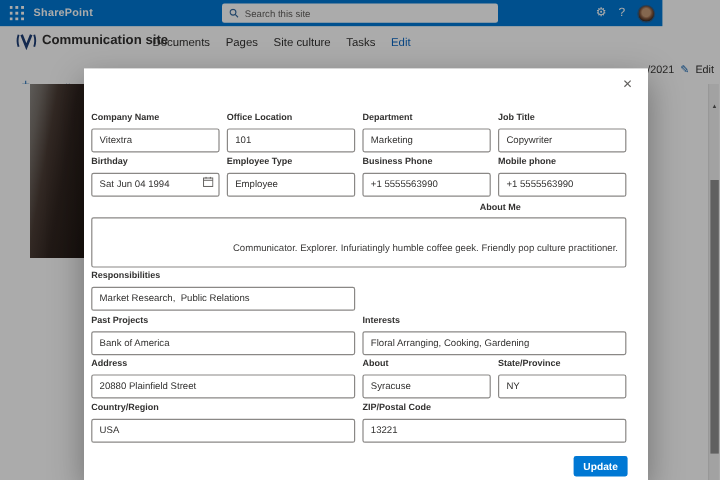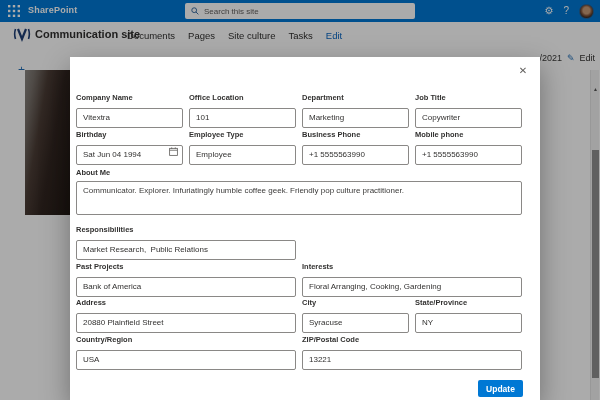--- a/index.html
+++ b/index.html
@@ -1,21 +1,21 @@
 <!DOCTYPE html>
 <html><head>
 <meta charset="utf-8">
 <style>
   * { margin:0; padding:0; box-sizing:border-box; }
   html,body { width:600px; height:400px; }
   body { font-family:"Liberation Sans", sans-serif; overflow:hidden; }
   #screen { position:relative; width:600px; height:400px; background:#fff; overflow:hidden; }
 
   
-  .suitebar { position:absolute; left:0; top:0; width:600px; height:22px; background:#0078d4; z-index:1;text-decoration:underline; }
+  .suitebar { position:absolute; left:0; top:0; width:552px; height:22px; background:#0078d4; z-index:1;text-decoration:underline; }
   .waffle { position:absolute; left:8px; top:5px; width:12px; height:12px; }
   .sp-title { position:absolute; left:28px; top:5px; color:#fff; font-size:9px; font-weight:bold; letter-spacing:.2px; }
   .searchbox { position:absolute; left:185px; top:3px; width:230px; height:16px; background:#fff; border-radius:2px; display:flex; align-items:center; padding:0 6px; }
   .searchbox svg { flex:0 0 auto; margin-right:5px; }
   .searchbox input { border:none; outline:none; background:transparent; font-size:8px; color:#323130; width:100%; font-family:"Liberation Sans",sans-serif; }
   .searchbox input::placeholder { color:#605e5c; }
   .suite-icons { position:absolute; right:6px; top:0; height:22px; display:flex; align-items:center; gap:10px; }
   .gear, .help { color:#fff; font-size:10px; line-height:1; }
   .avatar { width:15px; height:15px; border-radius:50%; background:radial-gradient(circle at 50% 42%, #c59a77 0 34%, #8a5d42 50%, #33231b 75%); border:1px solid #2b608f; }
 
@@ -53,28 +53,28 @@
   .modal { position:absolute; left:70px; top:57px; width:470px; height:343px; background:#fff; z-index:20;
     box-shadow:0 10px 26px rgba(0,0,0,.35); }
   .close-x { position:absolute; left:445px; top:6px; width:16px; height:16px; text-align:center; line-height:16px;
     font-size:10px; color:#605e5c; cursor:default; }
 
   .fld { position:absolute; }
   .fld .lbl { display:block; font-size:7.5px; font-weight:bold; color:#323130; margin-bottom:4px; }
   .fld input.box { width:100%; height:20px; border:1px solid #8a8886; border-radius:2px; font-size:8px;
     padding:0 6px; color:#323130; font-family:"Liberation Sans",sans-serif; outline:none; background:#fff; }
   .c1 { left:6px; } .c2 { left:119px; } .c3 { left:232px; } .c4 { left:345px; }
-  .w1 { width:107px; } .w2 { width:220px; } .wfull { width:358px; }
+  .w1 { width:107px; } .w2 { width:220px; } .wfull { width:358px;text-align:right; }
   .r1 { top:36px; } .r2 { top:73px; } .rabout { top:111px; } .r3 { top:168px; }
   .r4 { top:205px; } .r5 { top:241px; } .r6 { top:278px; }
 
   .inputwrap { position:relative; }
   .cal-icon { position:absolute; right:5px; top:4px; }
 
-  .aboutbox { width:446px; height:34px; border:1px solid #8a8886; border-radius:2px; padding:4px 6px;
+  .aboutbox { width:446px; height:34px; border:1px solid #8a8886; border-radius:2px; padding:20px 6px;
     font-size:8px; color:#3b3a39; line-height:1.25; overflow:hidden; }
 
   .tagbox { width:220px; height:19px; border:1px solid #8a8886; border-radius:2px; display:flex;
     align-items:center; gap:4px; padding:0 2px; }
   .tag { display:flex; align-items:center; background:#efeeed; border-radius:2px; padding:2px 5px; gap:6px; }
   .tag .tagtext { font-size:7.5px; color:#323130; }
   .tag .tagx { font-size:6.5px; color:#797775; }
 
   .updatebtn { position:absolute; left:408px; top:323px; width:45px; height:17px; background:#0078d4; color:#fff;
     border:none; border-radius:2px; font-size:8.5px; font-weight:bold; font-family:"Liberation Sans",sans-serif; }
@@ -214,21 +214,21 @@
     <div class="fld c3 r4 w2">
       <span class="lbl">Interests</span>
       <input class="box" value="Floral Arranging, Cooking, Gardening" style="">
     </div>
 
     <div class="fld c1 r5 w2">
       <span class="lbl">Address</span>
       <input class="box" value="20880 Plainfield Street" style="">
     </div>
     <div class="fld c3 r5 w1">
-      <span class="lbl">City</span>
+      <span class="lbl">About</span>
       <input class="box" value="Syracuse" style="">
     </div>
     <div class="fld c4 r5 w1">
       <span class="lbl">State/Province</span>
       <input class="box" value="NY" style="">
     </div>
 
     <div class="fld c1 r6 w2">
       <span class="lbl">Country/Region</span>
       <input class="box" value="USA" style="">

